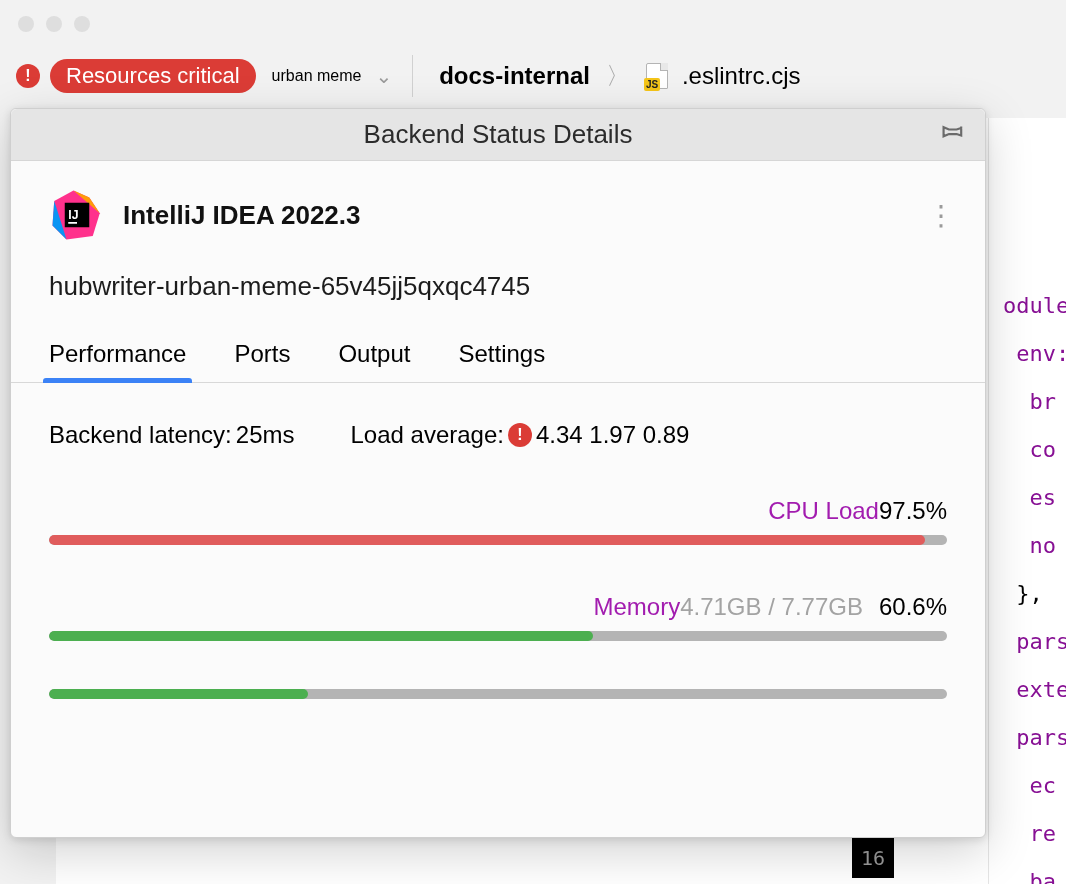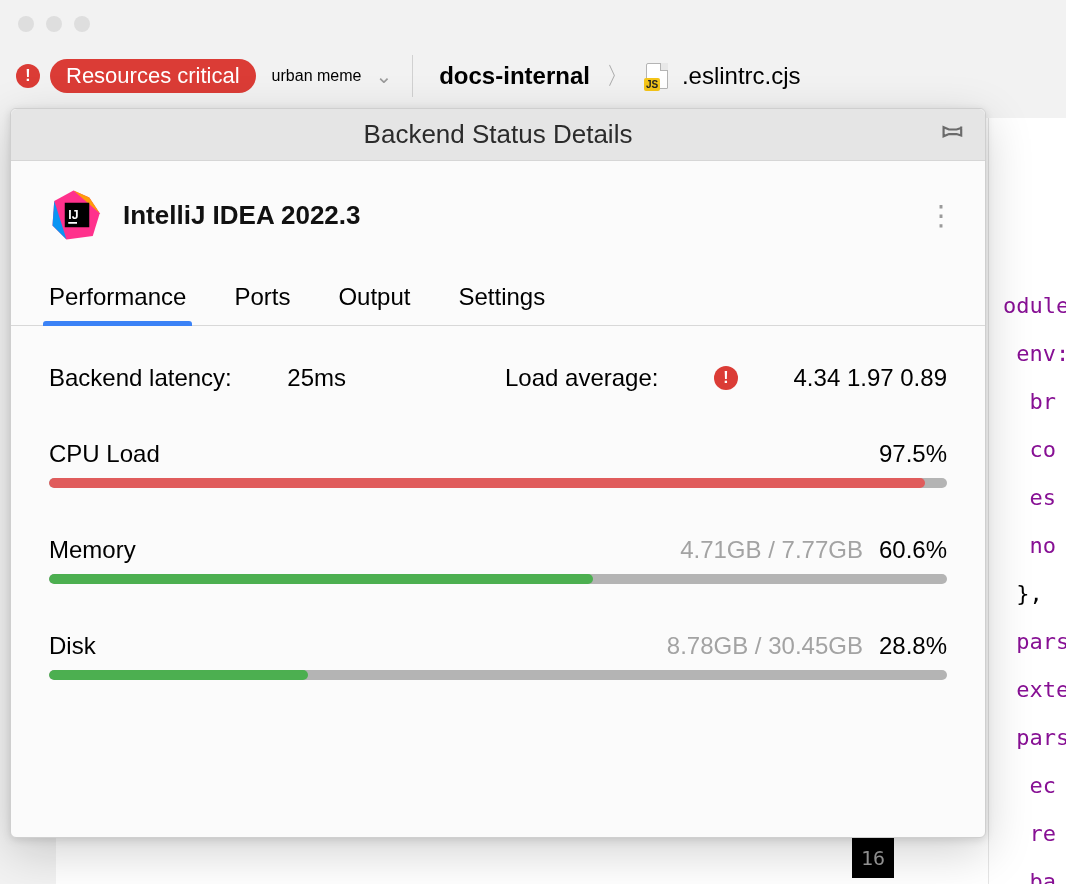--- a/index.html
+++ b/index.html
@@ -195,22 +195,21 @@
       border-radius: 3px 3px 0 0;
     }
     .perf-body {
       padding: 38px 38px 0 38px;
     }
     .stat-row1 {
       display: flex;
       align-items: center;
       font-size: 24px;
       color: #000;
-      gap: 28px;
-      justify-content: space-between;
+      gap: 4px;
     }
     .label-text { color: #000; }
     .spacer { width: 48px; }
     .warn-icon {
       width: 24px; height: 24px;
       border-radius: 50%;
       background: #db3c36;
       color: #fff;
       display: inline-flex;
       align-items: center;
@@ -223,21 +222,21 @@
     }
     .metric-block + .metric-block {
       margin-top: 48px;
     }
     .metric-header {
       display: flex;
       align-items: baseline;
       font-size: 24px;
       margin-bottom: 10px;
     }
-    .metric-label { color: #000000; flex: 1; }
+    .metric-label { color: #a21caf; flex: 1; text-align: right; }
     .metric-sub { color: #a3a3a3; margin-right: 16px; }
     .metric-pct { color: #000; }
     .bar {
       height: 10px;
       background: #b4b4b4;
       border-radius: 6px;
       overflow: hidden;
     }
     .bar-fill {
       height: 100%;
@@ -372,20 +371,21 @@
       <polygon points="28,4 46,12 58,30" fill="#fe9c0a"></polygon>
       <polygon points="6,16 4,44 20,60" fill="#0b94f3"></polygon>
       <rect x="18" y="18" width="28" height="28" fill="#000"></rect>
       <text x="22" y="36" fill="#fff" font-size="14" font-family="sans-serif" font-weight="700">IJ</text>
       <rect x="22" y="40" width="10" height="2" fill="#fff"></rect>
     </svg>
     <span class="product-name">IntelliJ IDEA 2022.3</span>
     <span class="kebab">⋮</span>
   </div>
 
+  <div class="instance-id">hubwriter-urban-meme-65v45jj5qxqc4745</div>
 
   <div class="tabs">
     <div class="tab active">Performance</div>
     <div class="tab">Ports</div>
     <div class="tab">Output</div>
     <div class="tab">Settings</div>
   </div>
 
   <div class="perf-body">
     <div class="stat-row1">
@@ -412,23 +412,18 @@
         <span class="metric-label">Memory</span>
         <span class="metric-sub">4.71GB / 7.77GB</span>
         <span class="metric-pct">60.6%</span>
       </div>
       <div class="bar">
         <div class="bar-fill bar-green" style="width: 60.6%;"></div>
       </div>
     </div>
 
     <div class="metric-block">
-      <div class="metric-header">
-        <span class="metric-label">Disk</span>
-        <span class="metric-sub">8.78GB / 30.45GB</span>
-        <span class="metric-pct">28.8%</span>
-      </div>
       <div class="bar">
         <div class="bar-fill bar-green" style="width: 28.8%;"></div>
       </div>
     </div>
   </div>
 </div>
 
 </body></html>

